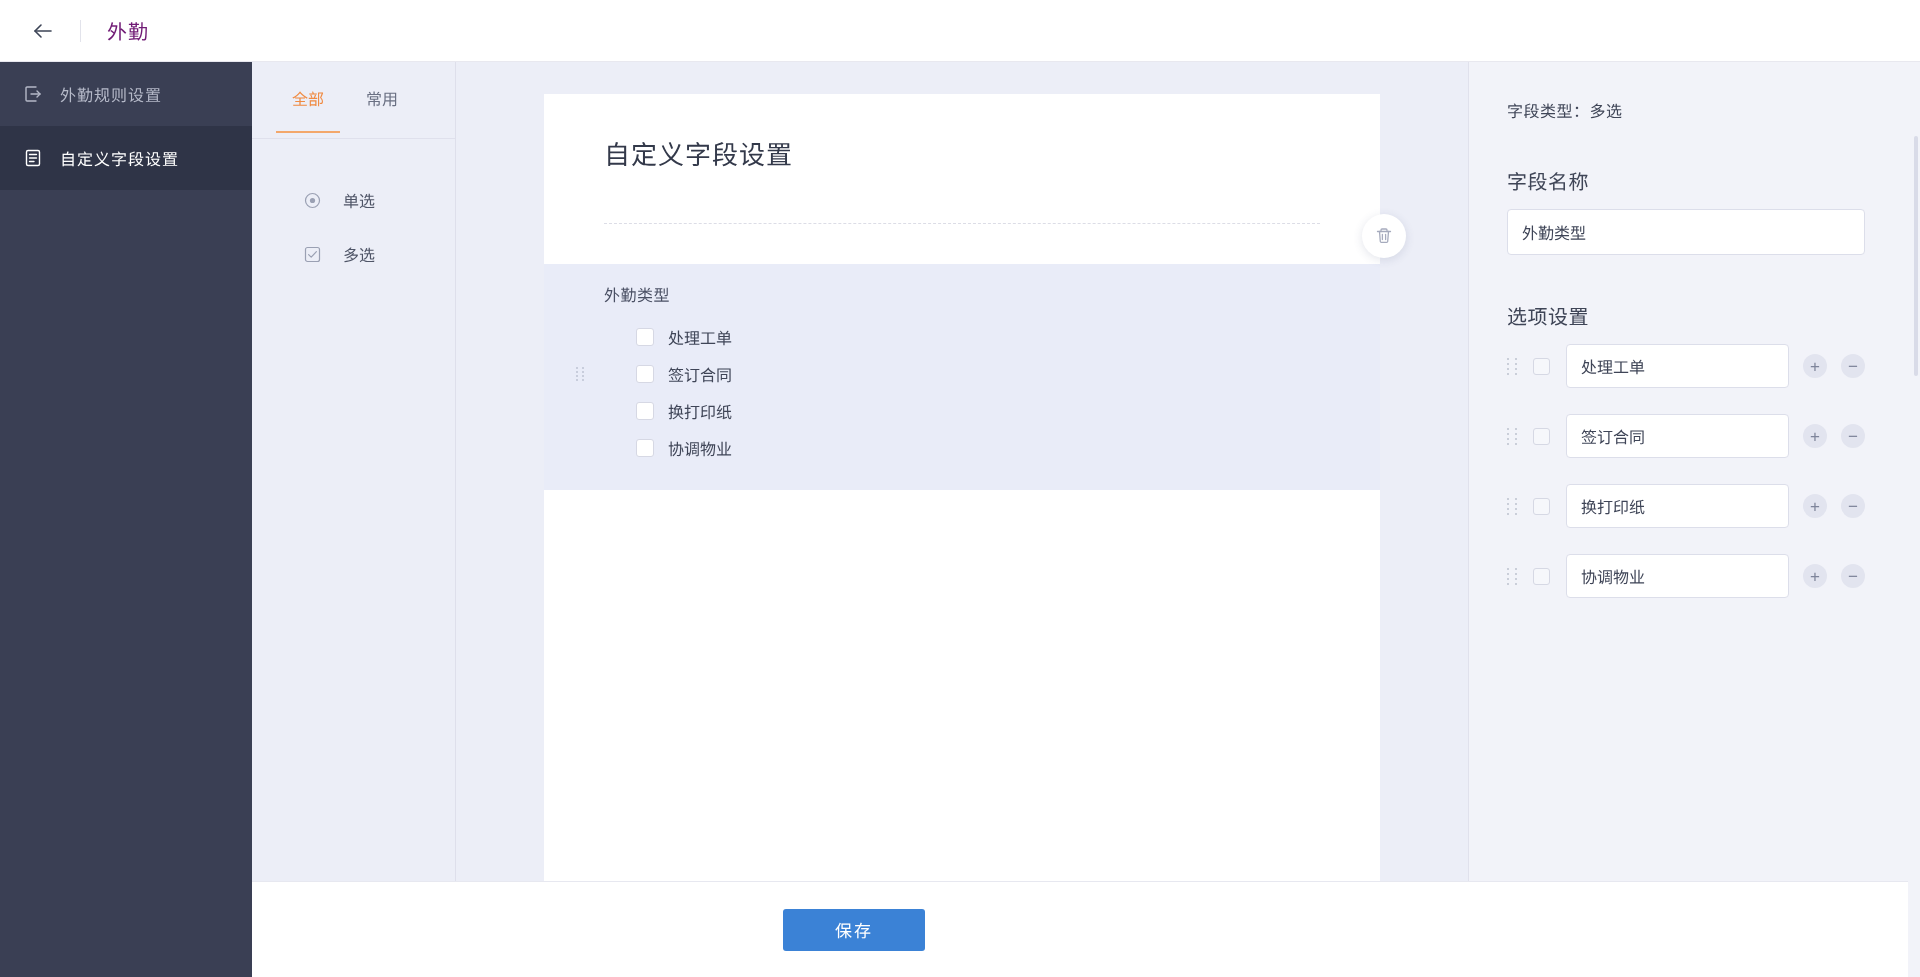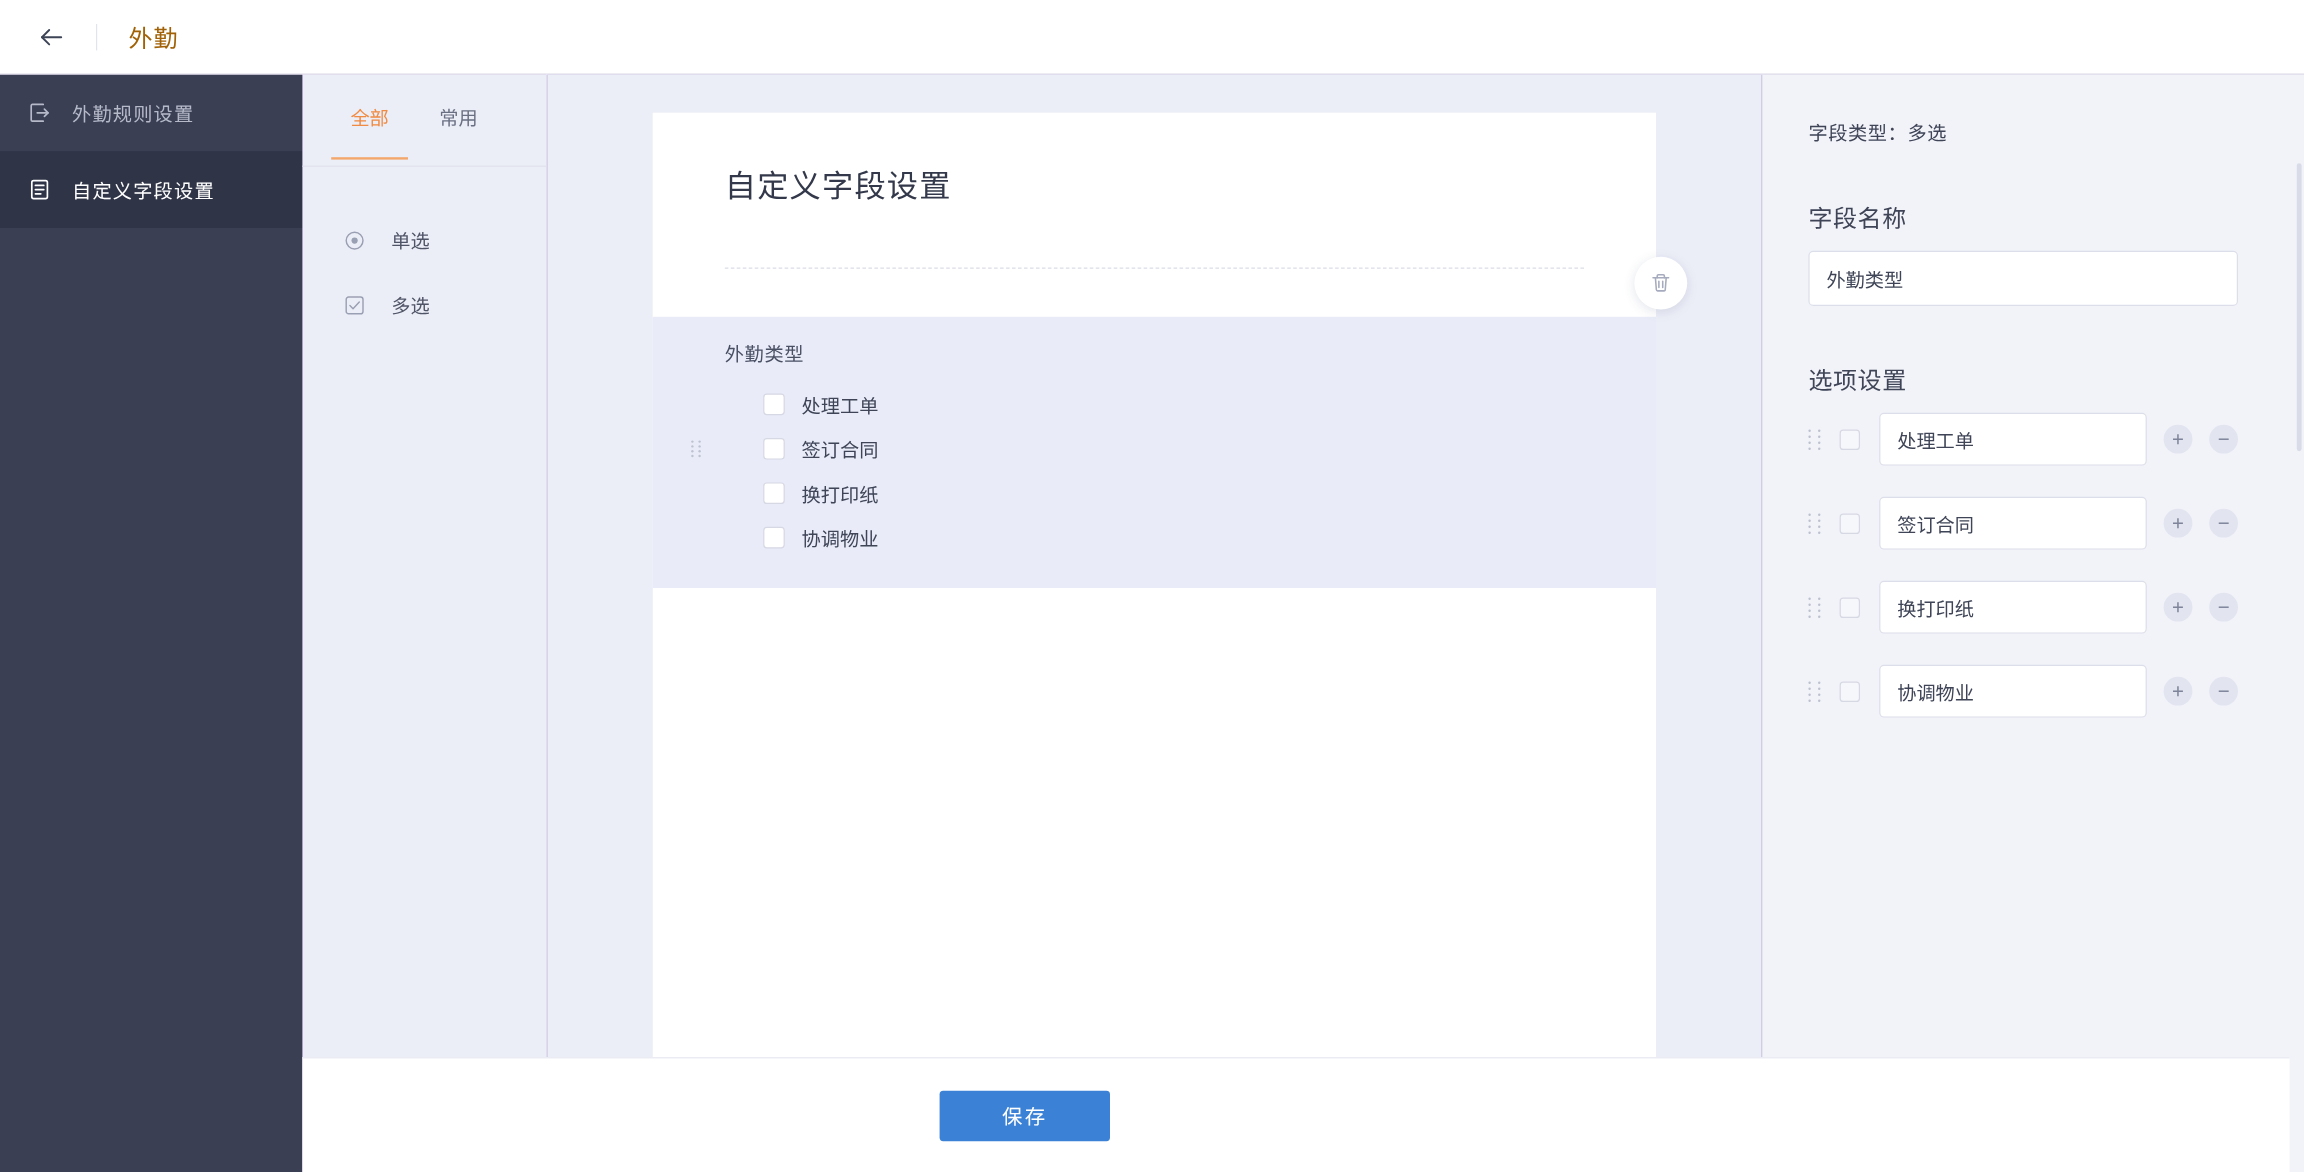--- a/index.html
+++ b/index.html
@@ -27,21 +27,21 @@
     cursor: pointer;
     flex: 0 0 auto;
   }
   .topbar-divider {
     width: 1px; height: 22px;
     background: #e2e3eb;
     margin: 0 26px 0 22px;
   }
   .app-title {
     font-size: 20px;
-    color: #a16207;
+    color: #701a75;
     letter-spacing: 1px;
     flex: 0 0 auto;
   }
   .topnav {
     display: flex;
     align-items: center;
     margin-left: 82px;
     height: 100%;
   }
   .topnav-item {
@@ -63,21 +63,21 @@
     left: 8px; right: 8px; bottom: 0;
     height: 3px;
     background: #f08b43;
     border-radius: 2px;
   }
 
   
   .shell {
     display: flex;
     height: 915px;
-    background: #4c1d95;
+    background: #3b82f6;
   }
 
   
   .sidebar {
     width: 252px;
     flex: 0 0 252px;
     background: #3a3f54;
     padding-top: 0;
   }
   .side-item {
@@ -127,21 +127,21 @@
   }
   .palette-tab:first-child { margin-left: 22px; }
   .palette-tab.active { color: #f08b43; }
   .palette-tab.active::after {
     content: "";
     position: absolute;
     left: -6px; right: -6px; bottom: 0;
     height: 2px;
     background: #f3a76b;
   }
-  .palette-list { padding-top: 34px; }
+  .palette-list { padding-top: 34px; margin-left: 17px; }
   .palette-item {
     display: flex;
     align-items: center;
     height: 54px;
     padding-left: 34px;
     font-size: 16px;
     color: #4f5567;
     cursor: grab;
   }
   .palette-item .pi-ico {

